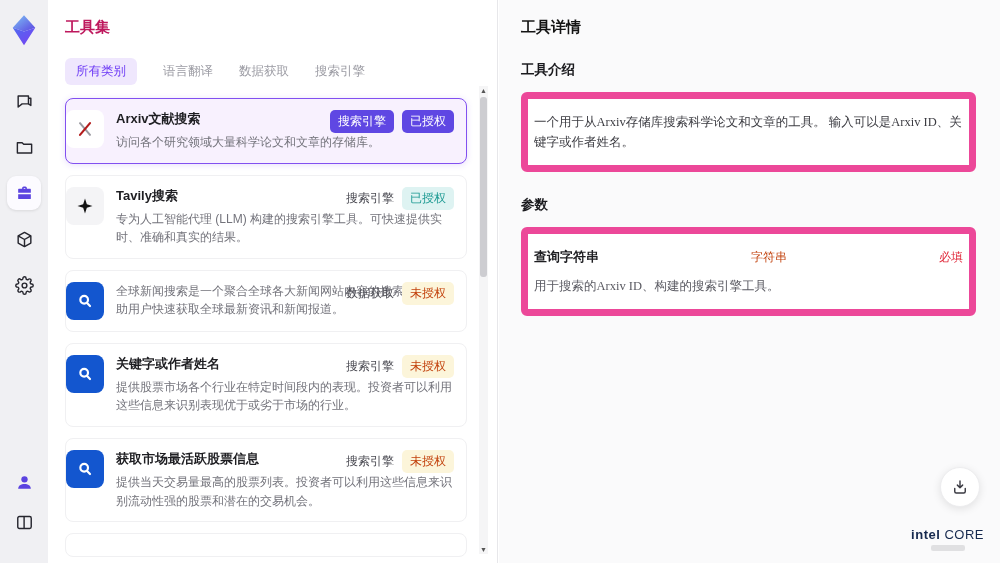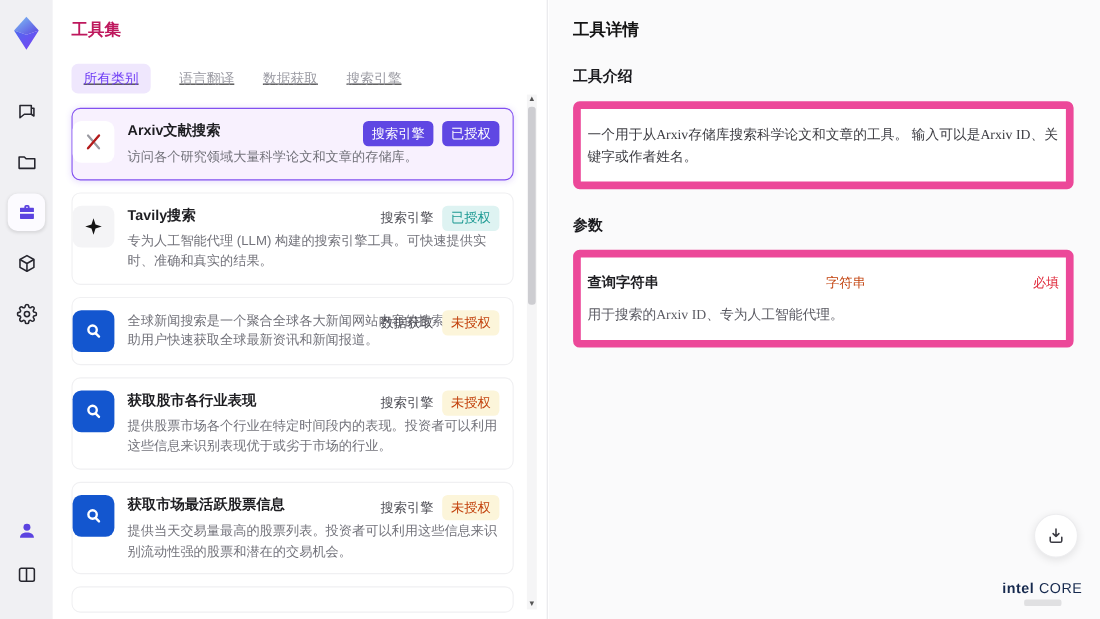--- a/index.html
+++ b/index.html
@@ -23,21 +23,21 @@
   .rail-btn svg { width:19px; height:19px; }
   .rail-btn.active { background:#fcfbff; color:#5b43e0; box-shadow:0 1px 3px rgba(0,0,0,.10); }
   .rail-spacer { flex:1; }
   .rail-btn.user { color:#5b43e0; margin-bottom:6px; }
   
   .list-panel {
     position:absolute; left:48px; top:0; width:450px; height:563px;
     background:#fff; border-right:1px solid #e7e7ea; padding:18px 30px 0 17px;
   }
   .panel-title { font-size:15px; font-weight:bold; color:#be185d; }
-  .tabs { display:flex; align-items:center; gap:26px; margin-top:21px; font-size:12.5px;text-decoration:underline; }
+  .tabs { display:flex; align-items:center; gap:26px; margin-top:21px; font-size:12.5px; }
   .tab { color:#9b9ba3; cursor:pointer; padding:5px 0; border-radius:6px; }
   .tab.active { background:#efe7fd; color:#6f3df5; padding:5px 11px; }
   .cards { margin-top:13px; }
   .card {
     position:relative; display:flex; gap:12px; align-items:flex-start;
     border:1px solid #f0f0f2; border-radius:8px; background:#fff;
     padding:11px 0; margin-bottom:11px; cursor:pointer;
   }
   .card.selected {
     background:#f8f1fe; border:1px solid #8250f0;
@@ -223,21 +223,21 @@
     </div>
 
     <div class="card">
       <div class="tool-icon blue">
         <svg viewBox="0 0 24 24" width="20" height="20" fill="none" stroke="#fff" stroke-width="2.6" stroke-linecap="round">
           <circle cx="11" cy="10.5" r="4.6"></circle>
             <path d="M14.5 14.5L18 18"></path>
         </svg>
       </div>
       <div class="tool-body">
-        <div class="tool-name">获取股市各行业表现</div>
+        <div class="tool-name">关键字或作者姓名</div>
         <div class="tool-desc">提供股票市场各个行业在特定时间段内的表现。投资者可以利用这些信息来识别表现优于或劣于市场的行业。</div>
       </div>
       <div class="tool-tags">
         <span class="tag-cat">搜索引擎</span>
         <span class="pill yellow">未授权</span>
       </div>
     </div>
 
     <div class="card">
       <div class="tool-icon blue">
@@ -278,21 +278,21 @@
     <span>一个用于从Arxiv存储库搜索科学论文和文章的工具。 输入可以是Arxiv ID、关键字或作者姓名。</span>
   </div>
 
   <h3 class="section-h">参数</h3>
   <div class="detail-card">
     <div class="param-head">
       <span class="param-name">查询字符串</span>
       <span class="param-type">字符串</span>
       <span class="param-req">必填</span>
     </div>
-    <div class="param-desc">用于搜索的Arxiv ID、专为人工智能代理。</div>
+    <div class="param-desc">用于搜索的Arxiv ID、构建的搜索引擎工具。</div>
   </div>
 </section>
 
 <div class="fab">
   <svg viewBox="0 0 24 24" fill="none" stroke="currentColor" stroke-width="1.9" stroke-linecap="round" stroke-linejoin="round">
     <path d="M12 4v9M12 13l-3.5-3.5M12 13l3.5-3.5"></path>
     <path d="M5 14v4a2 2 0 0 0 2 2h10a2 2 0 0 0 2-2v-4"></path>
   </svg>
 </div>
 <div class="intel">

